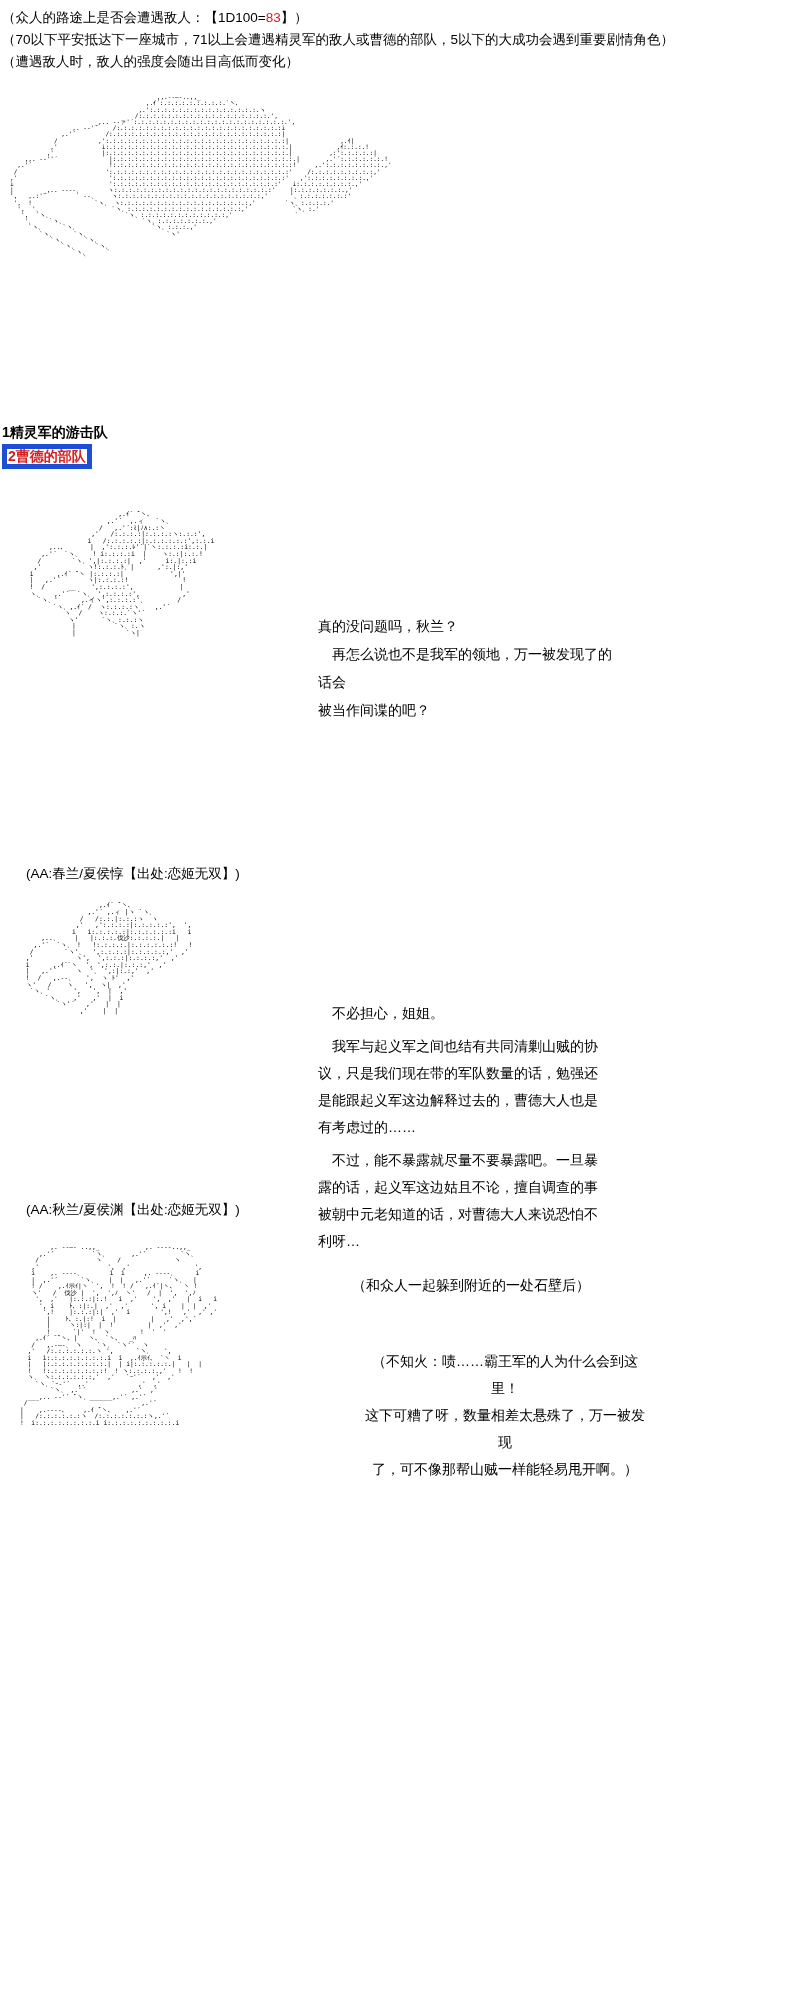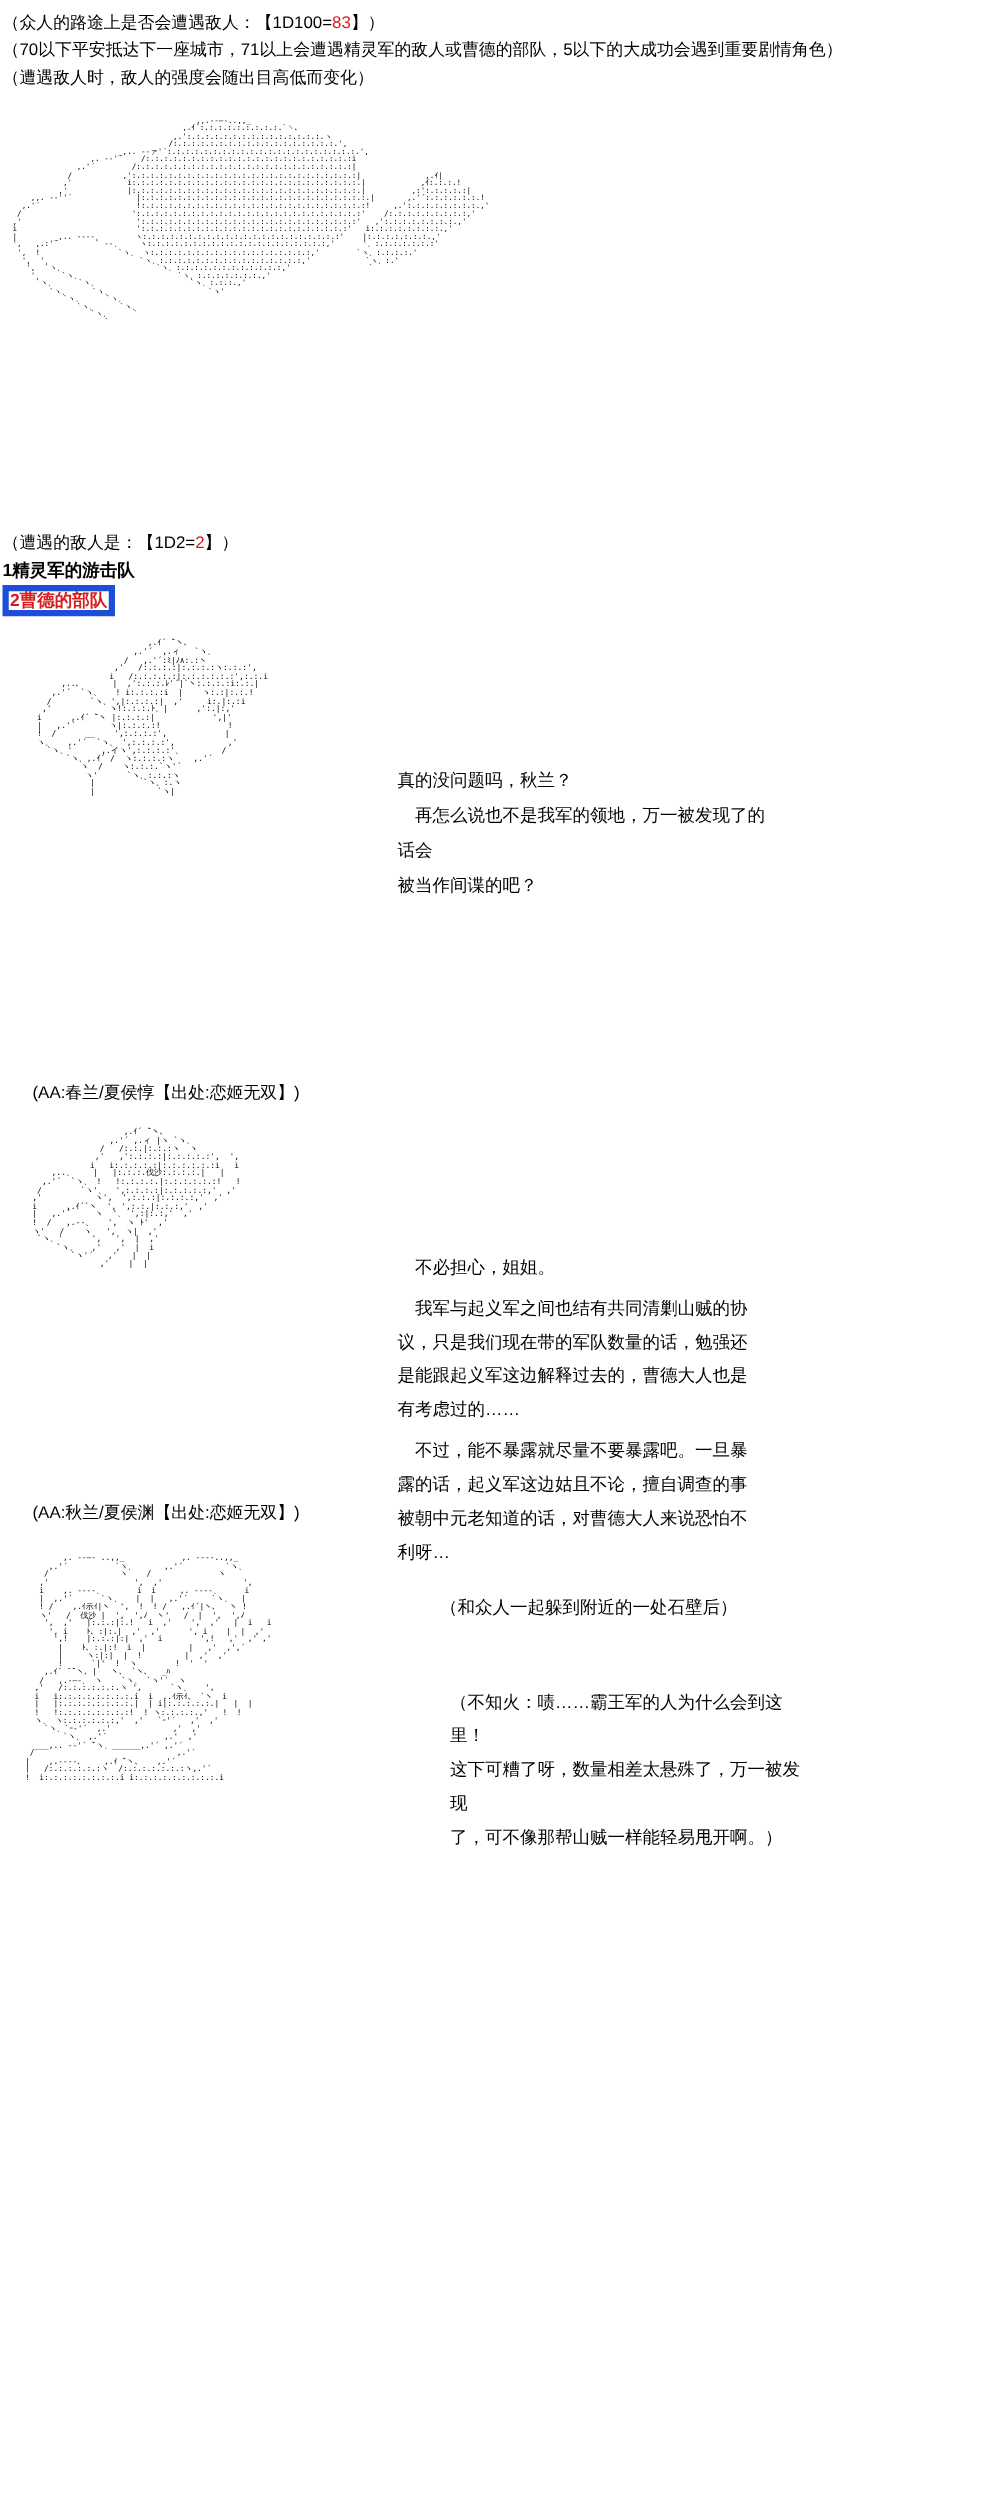--- a/index.html
+++ b/index.html
@@ -78,21 +78,20 @@
     margin-left: 24px;
   }
   .cap1 { left: 2px; top: 864px; }
   .dlg1 {
     position: absolute;
     left: 318px;
     top: 612px;
     width: 300px;
     font-size: 14px;
     line-height: 28px;
-    font-family: Liberation Serif, serif;
   }
   .dlg1 .p { margin: 0; }
 
   .aa-char2 {
     position: absolute;
     left: 22px;
     top: 896px;
     font-size: 6.4px;
     line-height: 6.6px;
   }
@@ -122,20 +121,21 @@
     font-size: 14px;
     line-height: 27px;
   }
   .dlg3b {
     position: absolute;
     left: 360px;
     top: 1348px;
     width: 290px;
     font-size: 14px;
     line-height: 27px;
+    text-align: center;
   }
   .dlg3 .p, .dlg3b .p { margin: 0; }
 </style>
 </head>
 <body>
 
 <div class="page">
 
   <div class="top-block">
     <div class="line narration"><span>（众人的路途上是否会遭遇敌人：【1D100=</span><span class="hl-red">83</span><span>】）</span></div>
@@ -165,21 +165,20 @@
    ',  `ヽ、                    `ヽ、:.:.:.:.:.:.:.:.:.:.:.:,'                 `
     '、    `ヽ、                     `ヽ、:.:.:.:.:.:.:.,'
      `ヽ、     `ヽ、                    `ヽ、:.:.:.,'
         `ヽ、     `ヽ、                     `ヽ'
            `ヽ、     `ヽ、
               `ヽ、     `ヽ、
                  `ヽ、     `
                     `</pre>
 
   <div class="enemy-block">
-    <div class="line narration"><span>（遭遇的敌人是：【1D2=</span><span class="hl-red">2</span><span>】）</span></div>
     <div class="enemy-opt"><span>1</span><span>精灵军的游击队</span></div>
     <div><span class="enemy-opt sel"><span>2</span><span>曹德的部队</span></span></div>
   </div>
 
   <pre class="aa aa-char1">                         ,.ｲ´ ̄`ヽ、
                       ,.'´  ,.ィ   `ヽ、
                     /   ,.'´:ﾐ|ﾉ∧:.:ヽ
                   ,'   /:.:.:.:|:.:.:.:ヽ:.:.:',
                  i   /:.:.:.:.:|:.:.:.:.:.:',:.:.i
        ,..、      |  ,':.:.:.ﾚ'´|`ヽ:.:.:.:i:.:.|

